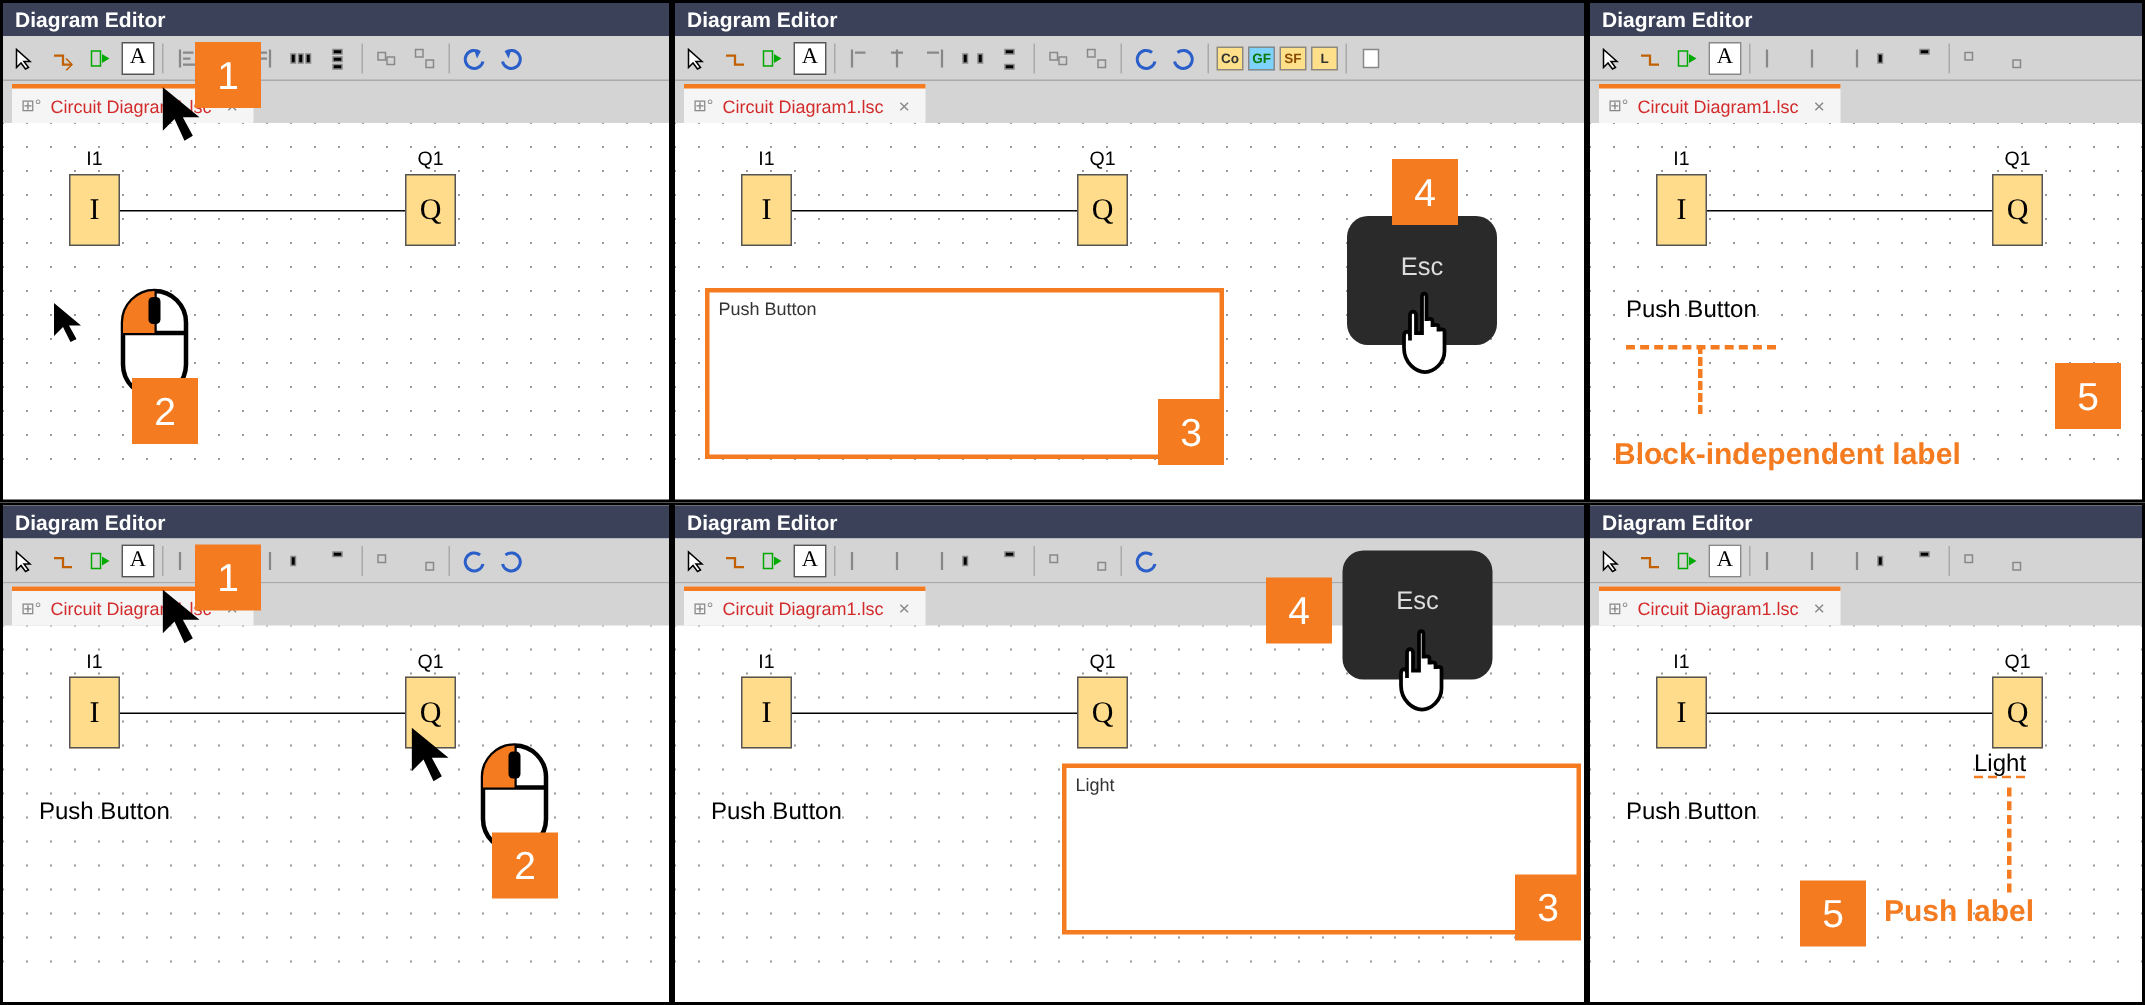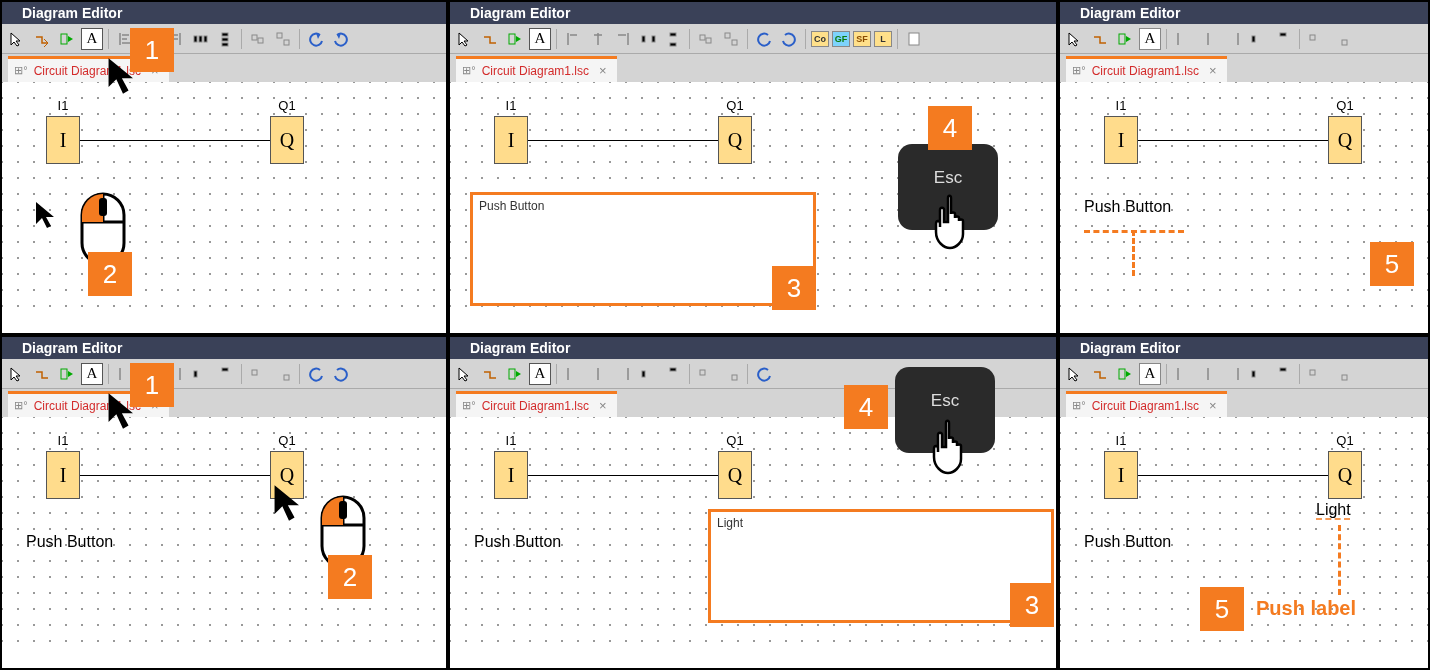--- a/index.html
+++ b/index.html
@@ -25,21 +25,21 @@
     background: #fff;
     position: relative;
     overflow: hidden;
   }
   .titlebar {
     background: #3a4158;
     color: #fff;
     font-family: "Arial Black", Arial, sans-serif;
     font-weight: 900;
     font-size: 14px;
-    padding: 3px 20px;
+    padding: 3px 8px;
     height: 22px;
     display: flex;
     align-items: center;
   }
   .toolbar {
     background: #d4d4d4;
     height: 30px;
     display: flex;
     align-items: center;
     padding: 0 4px;
@@ -533,20 +533,21 @@
     <div class="wire" style="left:78px;top:58px;width:190px;"></div>
     <div class="block-label" style="left:268px;top:16px;width:34px;">Q1</div>
     <div class="block" style="left:268px;top:34px;">
           <span>Q</span>
         </div>
     <div class="static-text" style="left:24px;top:116px;">Push Button</div>
     <div class="dashed-line" style="left:24px;top:148px;width:100px;"></div>
     <div class="dashed-line-v" style="left:72px;top:148px;height:46px;"></div>
   </div>
   <div class="callout-num" style="left:310px;top:240px;">5</div>
+  <div class="callout-label" style="left:16px;top:290px;">Block-independent label</div>
 </div>
 
 <div class="panel">
   <div class="titlebar">
         <span>Diagram Editor</span>
       </div>
   <div class="toolbar">
     <div class="tool">
           <svg viewBox="0 0 16 16">
             <path d="M2 2 L2 14 L5 11 L8 15 L10 14 L7 10 L11 10 Z" fill="#fff" stroke="#000" stroke-width="1"></path>

